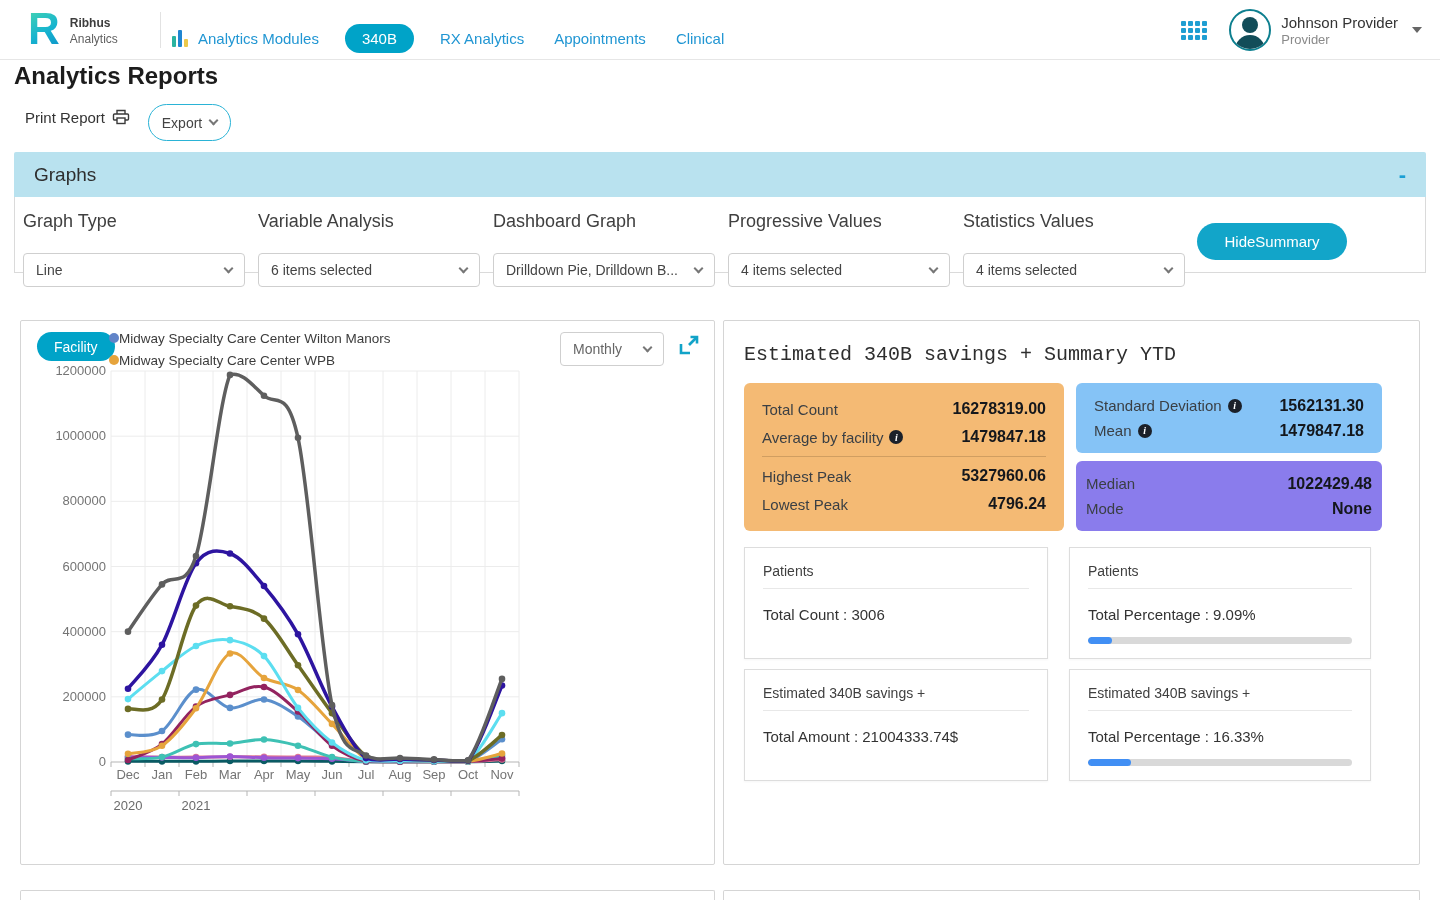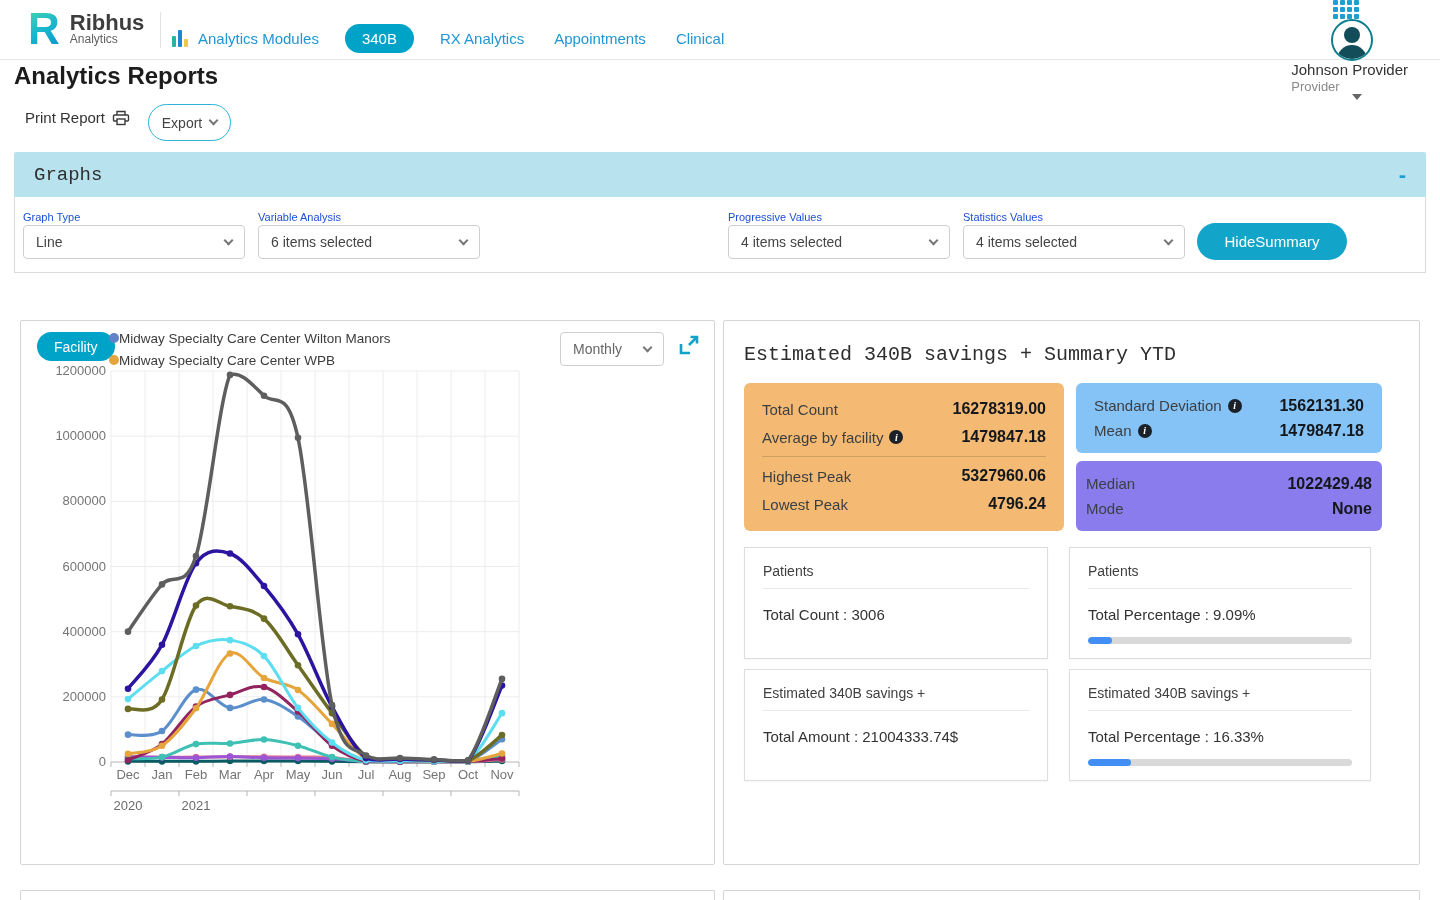--- a/index.html
+++ b/index.html
@@ -6,59 +6,59 @@
   html,body { width:1440px; height:900px; overflow:hidden; background:#fff;
     font-family:"Liberation Sans","DejaVu Sans",sans-serif; color:#333; }
 
   
   .navbar{position:absolute;left:0;top:0;width:1440px;height:60px;background:#fff;border-bottom:1px solid #e6e6e6;}
   .logo{position:absolute;left:28px;top:7px;display:flex;align-items:center;cursor:pointer;}
   .logo-r{font-size:44px;font-weight:700;line-height:44px;
     background:linear-gradient(150deg,#3fd0b5 10%,#16b4cf 55%,#0d93c9 95%);
     -webkit-background-clip:text;background-clip:text;color:transparent;}
   .logo-text{margin-left:10px;}
-  .logo-line1{font-size:22px;font-weight:700;color:#3d3d3d;line-height:20px;text-align:center;}
+  .logo-line1{font-size:12px;font-weight:700;color:#3d3d3d;line-height:20px;}
   .logo-line2{font-size:12px;color:#5f5f5f;line-height:13px;}
   .nav-divider{position:absolute;left:160px;top:12px;width:1px;height:36px;background:#e2e2e2;}
   .nav-links{position:absolute;left:172px;top:0;height:76px;display:flex;align-items:center;}
   .bar-icon{display:inline-flex;align-items:flex-end;height:17px;margin-right:8px;}
   .bar-icon i{display:block;width:4px;margin-right:2px;border-radius:1px;}
   .bar-icon .b1{height:11px;background:#2ab3a0;}
   .bar-icon .b2{height:17px;background:#1f86d1;}
   .bar-icon .b3{height:8px;background:#ecc94b;}
   .nav-link{font-size:15px;color:#2196d3;text-decoration:none;cursor:pointer;}
   .nav-link.ml{margin-left:30px;}
   .nav-pill{margin-left:26px;background:#00a3c8;color:#fff;font-size:15px;padding:6px 17px;border-radius:16px;cursor:pointer;}
   .nav-pill + .nav-link{margin-left:26px;}
-  .nav-right{position:absolute;right:18px;top:0;height:60px;display:flex;align-items:center;flex-direction:column;}
+  .nav-right{position:absolute;right:18px;top:0;height:60px;display:flex;align-items:center;}
   .grid-icon{display:grid;grid-template-columns:repeat(4,5px);grid-auto-rows:5px;gap:2px;margin-right:22px;cursor:pointer;}
   .grid-icon i{background:#1f9ed2;border-radius:1px;}
   .avatar{position:relative;width:42px;height:42px;border:2px solid #0d7f8f;border-radius:50%;background:#fff;overflow:hidden;margin-right:10px;cursor:pointer;flex:none;}
   .av-head{position:absolute;left:11px;top:6px;width:16px;height:16px;border-radius:50%;background:#124d59;}
   .av-body{position:absolute;left:4px;top:24px;width:30px;height:18px;border-radius:15px 15px 0 0;background:#124d59;}
   .user-block{cursor:pointer;margin-right:14px;}
   .user-name{font-size:15px;color:#333;line-height:18px;}
   .user-role{font-size:13px;color:#8a8a8a;line-height:15px;}
   .caret{width:0;height:0;border-left:5px solid transparent;border-right:5px solid transparent;border-top:6px solid #666;cursor:pointer;}
 
   
   .page-title{position:absolute;left:14px;top:62px;font-size:24px;font-weight:700;color:#1c1c1c;}
-  .print-report{position:absolute;left:25px;top:109px;font-size:15px;color:#333;display:flex;align-items:center;gap:7px;cursor:pointer;}
+  .print-report{position:absolute;left:25px;top:109px;font-size:15px;color:#333;display:flex;gap:7px;cursor:pointer;}
   .export-btn{position:absolute;left:148px;top:104px;width:83px;height:37px;border:1px solid #2ab3d6;border-radius:19px;
     background:#fff;display:flex;align-items:center;justify-content:center;gap:8px;font-size:14px;color:#444;cursor:pointer;}
   .chev{width:7px;height:7px;border-right:2px solid #777;border-bottom:2px solid #777;transform:rotate(45deg);margin-top:-4px;flex:none;}
 
   
   .graphs-box{position:absolute;left:14px;top:152px;width:1412px;}
   .graphs-header{height:45px;background:#b9e2ef;display:flex;align-items:center;padding:0 20px;border-radius:2px 2px 0 0;}
-  .graphs-title{font-size:19px;color:#2e2e2e;font-family:Liberation Mono, monospace;}
+  .graphs-title{font-size:19px;color:#2e2e2e;}
   .collapse-btn{margin-left:auto;font-size:22px;font-weight:700;color:#1b9fd4;cursor:pointer;line-height:20px;}
   .filters{position:relative;height:76px;background:#fff;border:1px solid #dadada;border-top:none;}
   .filter-col{position:absolute;top:14px;width:222px;}
-  .filter-label{font-size:11px;color:#1d4ed8;margin-bottom:2px;}
+  .filter-label{font-size:18px;color:#404040;margin-bottom:21px;}
   .select{height:34px;border:1px solid #cfcfcf;border-radius:4px;background:#fff;display:flex;align-items:center;
     padding:0 12px;font-size:14px;color:#444;cursor:pointer;}
   .select .chev{margin-left:auto;}
   .hide-summary-btn{position:absolute;left:1182px;top:26px;width:150px;height:37px;background:#12a5c9;border:none;
     border-radius:19px;color:#fff;font-size:15px;cursor:pointer;font-family:inherit;}
 
   
   .chart-panel{position:absolute;left:20px;top:320px;width:695px;height:545px;background:#fff;border:1px solid #d5d5d5;border-radius:2px;}
   .facility-btn{position:absolute;left:16px;top:11px;height:29px;padding:0 17px;background:#00a3c8;border:none;border-radius:15px;
     color:#fff;font-size:14px;cursor:pointer;font-family:inherit;}
@@ -177,20 +177,27 @@
       <div class="filter-label">Graph Type</div>
       <div class="select">
         <span>Line</span>
         <span class="chev"></span>
       </div>
     </div>
     <div class="filter-col" style="left:243px">
       <div class="filter-label">Variable Analysis</div>
       <div class="select">
         <span>6 items selected</span>
+        <span class="chev"></span>
+      </div>
+    </div>
+    <div class="filter-col" style="left:478px">
+      <div class="filter-label">Dashboard Graph</div>
+      <div class="select">
+        <span>Drilldown Pie, Drilldown B...</span>
         <span class="chev"></span>
       </div>
     </div>
     <div class="filter-col" style="left:713px">
       <div class="filter-label">Progressive Values</div>
       <div class="select">
         <span>4 items selected</span>
         <span class="chev"></span>
       </div>
     </div>

